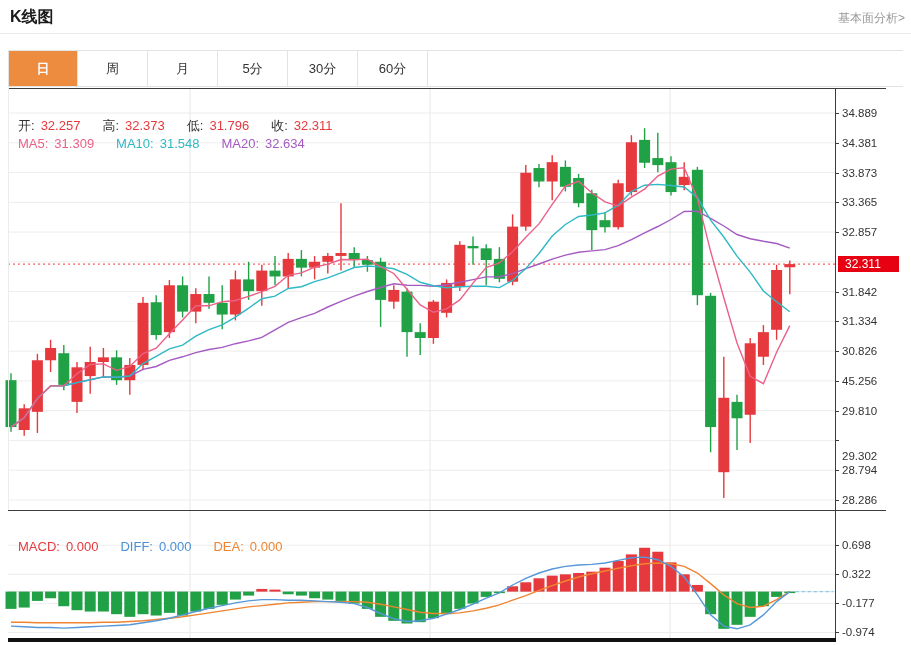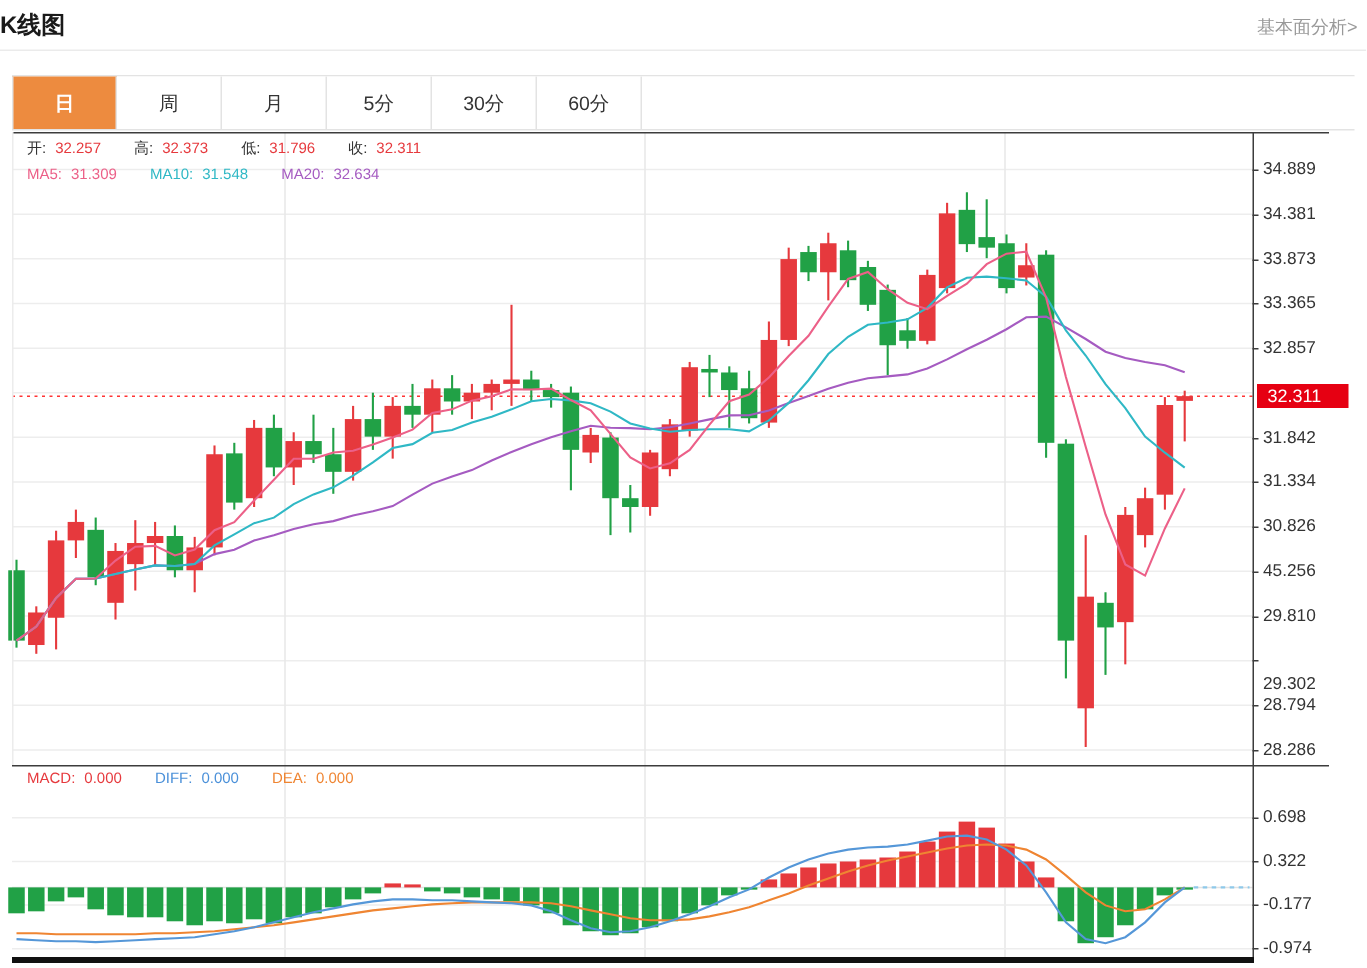--- a/index.html
+++ b/index.html
@@ -1,28 +1,28 @@
 <!DOCTYPE html>
 <html><head>
 <meta charset="utf-8">
 <style>
   html,body{margin:0;padding:0;background:#fff;font-family:"Liberation Sans","DejaVu Sans",sans-serif;}
   .page{position:relative;width:911px;height:645px;background:#fff;overflow:hidden;}
-  .hdr-title{position:absolute;left:0;top:7px;font-size:16px;font-weight:bold;color:#1a1a1a;}
+  .hdr-title{position:absolute;left:10px;top:7px;font-size:16px;font-weight:bold;color:#1a1a1a;}
   .hdr-link{position:absolute;right:6px;top:10px;font-size:12px;color:#999;cursor:pointer;}
   .hdr-rule{position:absolute;left:0;top:33px;width:911px;height:1px;background:#ebebeb;}
   .tabbar{position:absolute;left:8px;top:50px;width:895px;height:37px;display:flex;
           border-top:1px solid #e3e3e3;border-bottom:1px solid #e3e3e3;box-sizing:border-box;background:#fff;}
   .tab{width:70px;height:100%;display:flex;align-items:center;justify-content:center;
        font-size:13px;color:#333;border-right:1px solid #e3e3e3;box-sizing:border-box;cursor:pointer;background:#fff;}
   .tab:first-child{border-left:1px solid #e3e3e3;}
   .tab.active{color:#fff;font-weight:bold;}
   .tab-fill{flex:1;border-right:none;}
   .grid-note{position:absolute;font-size:11.5px;color:#333;height:14px;line-height:14px;}
-  .info-row{position:absolute;left:18px;font-size:10px;white-space:nowrap;}
+  .info-row{position:absolute;left:18px;font-size:13px;white-space:nowrap;margin-top:25px;}
   .info-row span{margin-right:6px;}
   .info-row .gap{margin-right:22px;}
   .badge{position:absolute;color:#fff;font-size:12px;line-height:16px;padding-left:7px;width:61px;height:16px;box-sizing:border-box;}
   svg{position:absolute;left:0;top:0;}
 </style>
 </head>
 <body>
 
 <div class="page">
   <div class="hdr-title">K线图</div>

